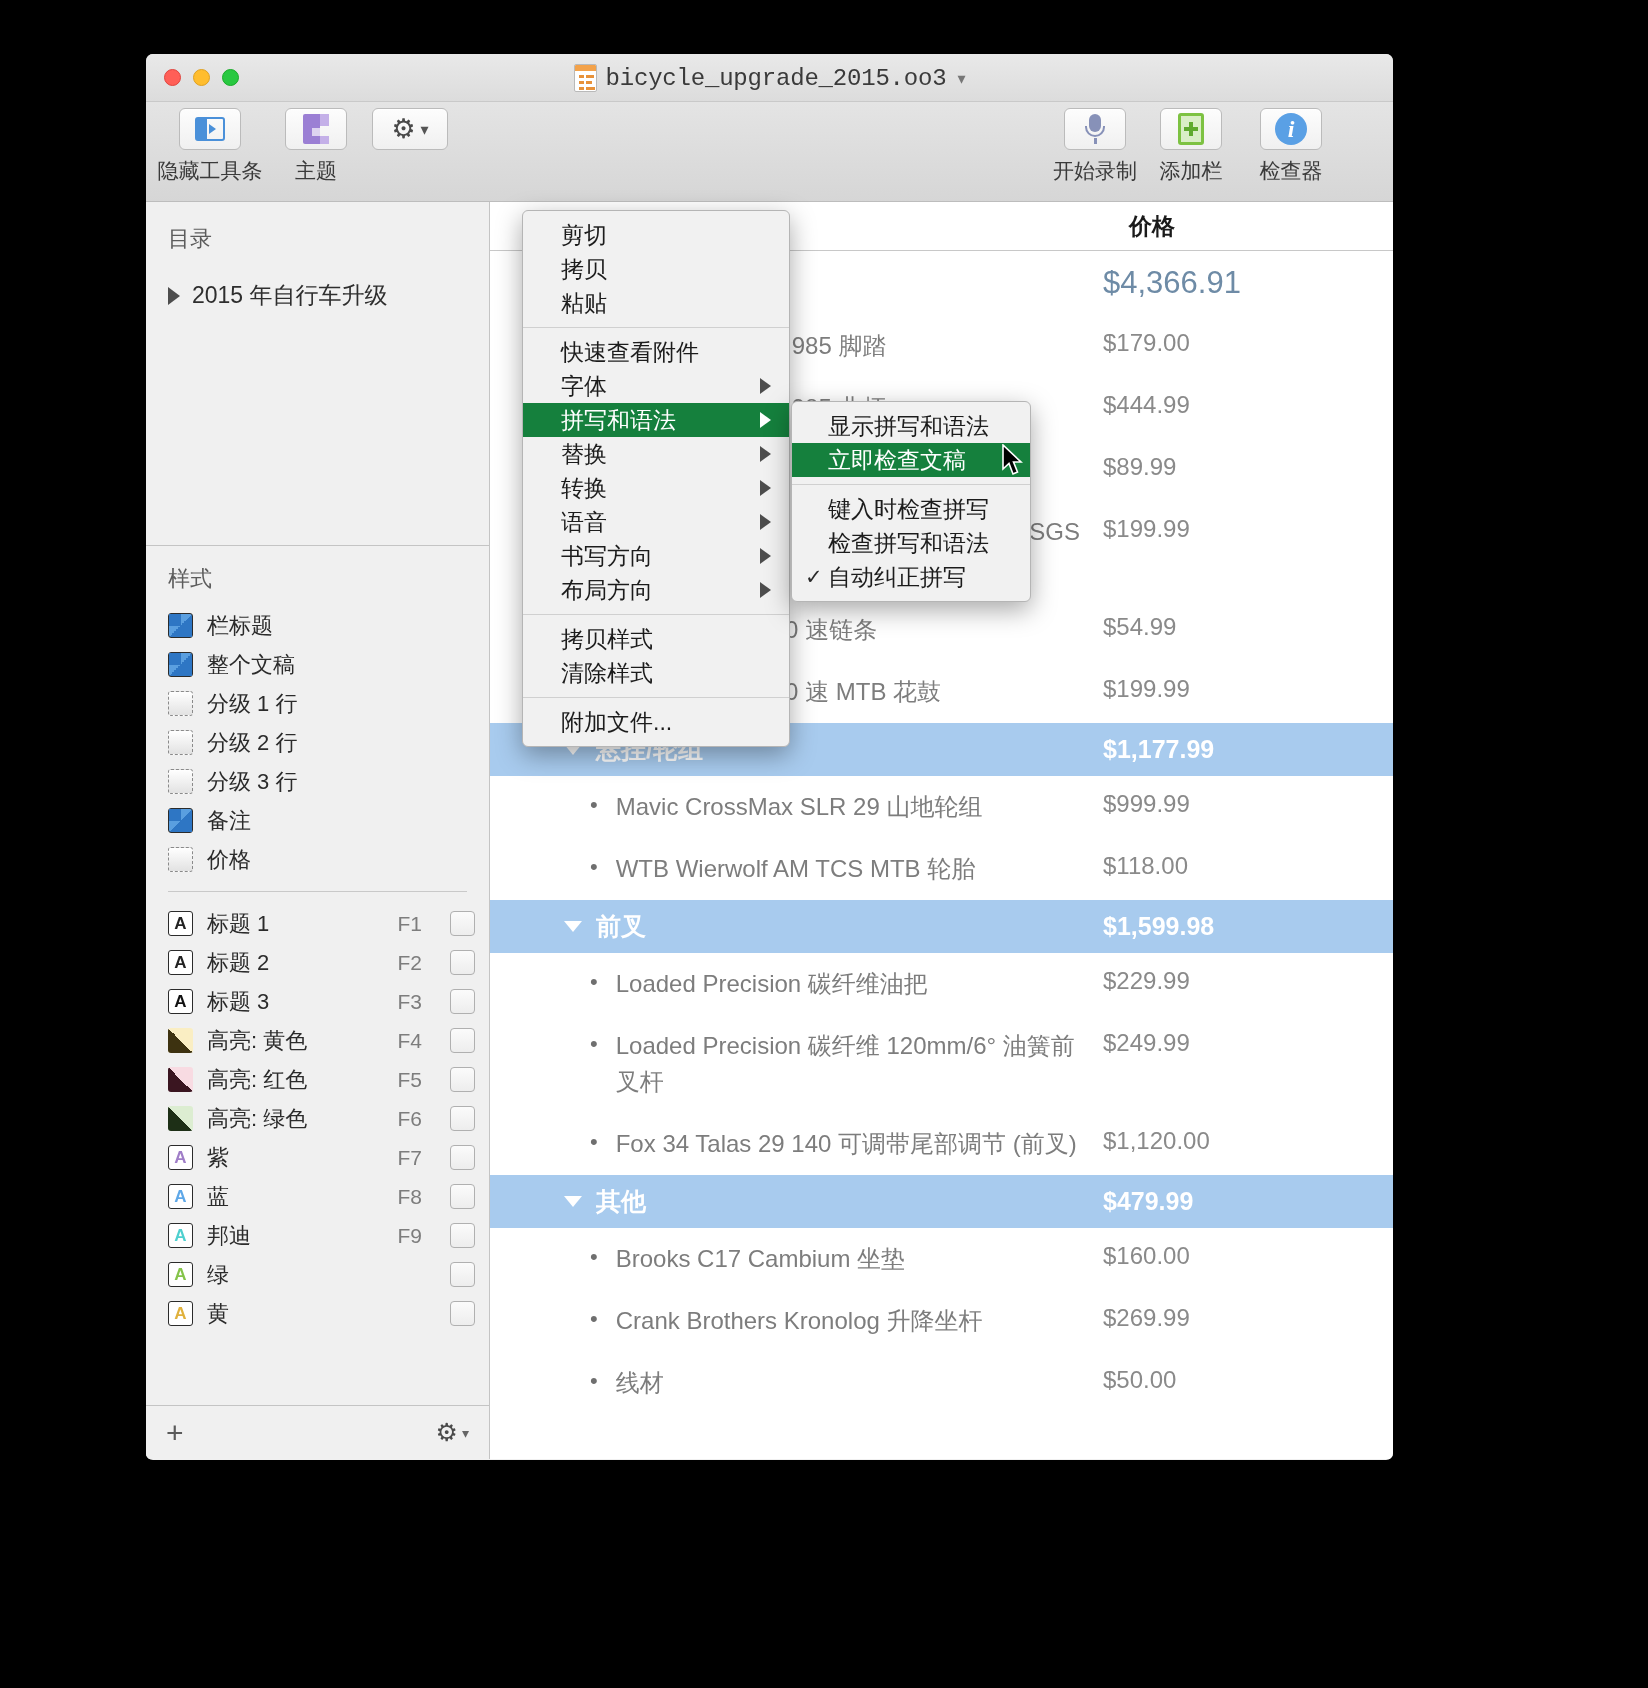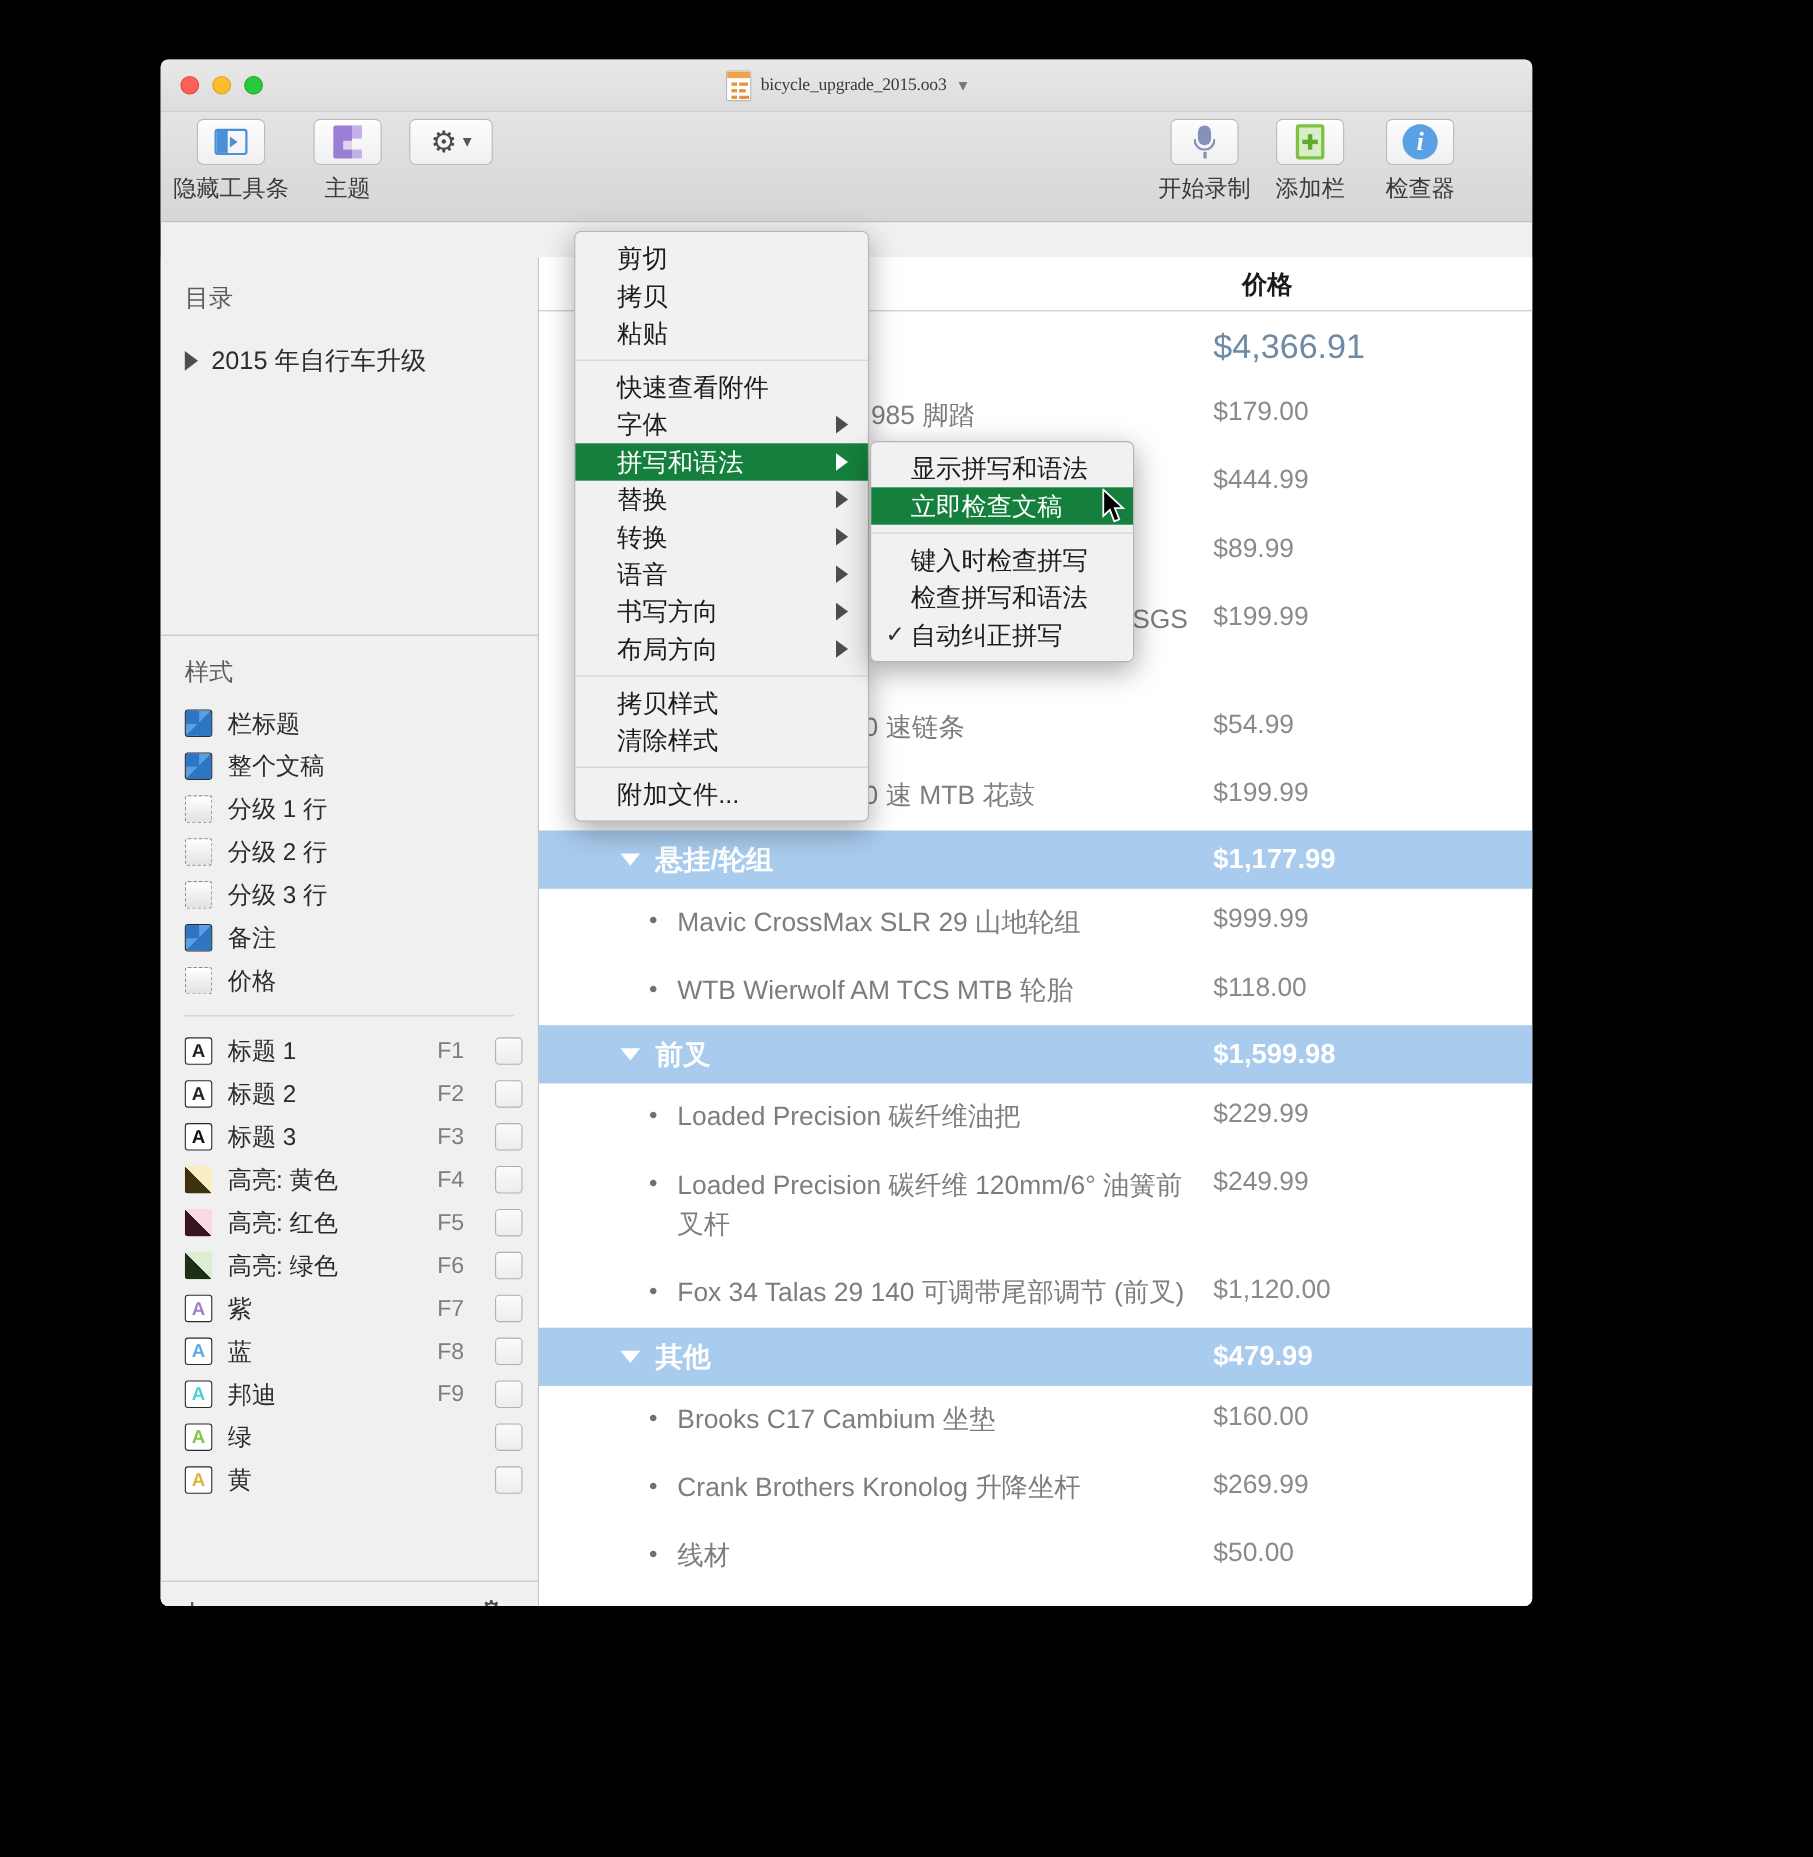--- a/index.html
+++ b/index.html
@@ -38,22 +38,22 @@
   #doc-icon {
     width: 23px; height: 28px; background: #fff;
     border: 1px solid #b9b9b9; border-radius: 2px;
     position: relative; overflow: hidden; flex: none;
   }
   #doc-icon::before {
     content:""; position:absolute; left:0; right:0; top:0; height:6px; background:#f3a24a;
   }
   .di-row { position:absolute; background:#e8923a; height:3px; }
   #title-text {
-    font-size: 16px; color: #3a3a3a; letter-spacing: -0.2px;
-    font-family: Liberation Serif, serif;
+    font-size: 24px; color: #3a3a3a; letter-spacing: -0.2px;
+    font-family: Liberation Mono, monospace;
   }
   #title-chevron { font-size: 16px; color: #777; margin-left: 2px; }
 
   
   #toolbar {
     position: relative; height: 100px;
     background: linear-gradient(#e4e4e4, #d6d6d6);
     border-bottom: 1px solid #bdbdbd;
   }
   .tb-item {
@@ -94,21 +94,21 @@
   
   .ic-addcol { width:26px; height:32px; background:#d9eec6; border:3px solid #7dc242; border-radius:3px; position:relative; }
   .ic-addcol::before { content:""; position:absolute; left:50%; top:50%; transform:translate(-50%,-50%); width:14px; height:4px; background:#5faa2e; }
   .ic-addcol::after  { content:""; position:absolute; left:50%; top:50%; transform:translate(-50%,-50%); width:4px; height:14px; background:#5faa2e; }
   
   .ic-info { width:32px; height:32px; border-radius:50%; background:#5aa0e5; color:#fff; font-style:italic;
     font-family:"Liberation Serif", serif; font-size:24px; font-weight:bold;
     display:flex; align-items:center; justify-content:center; }
 
   
-  #body { position: relative; height: 1257px; display: flex; margin-top: 32px; }
+  #body { position: relative; height: 1257px; display: flex; }
 
   
   #sidebar {
     width: 344px; background: #f0f0f0; border-right: 1px solid #c4c4c4;
     display: flex; flex-direction: column; position: relative;
   }
   .sec-title { font-size: 22px; color: #5c5c5c; padding: 22px 0 0 22px; font-weight: normal; }
   #toc-pane { height: 344px; border-bottom: 1px solid #c4c4c4; position: relative; }
   #toc-row { display:flex; align-items:center; gap:12px; padding: 26px 0 0 22px; }
   .tri-right { width:0;height:0;border-top:9px solid transparent;border-bottom:9px solid transparent;border-left:12px solid #4d4d4d; }

